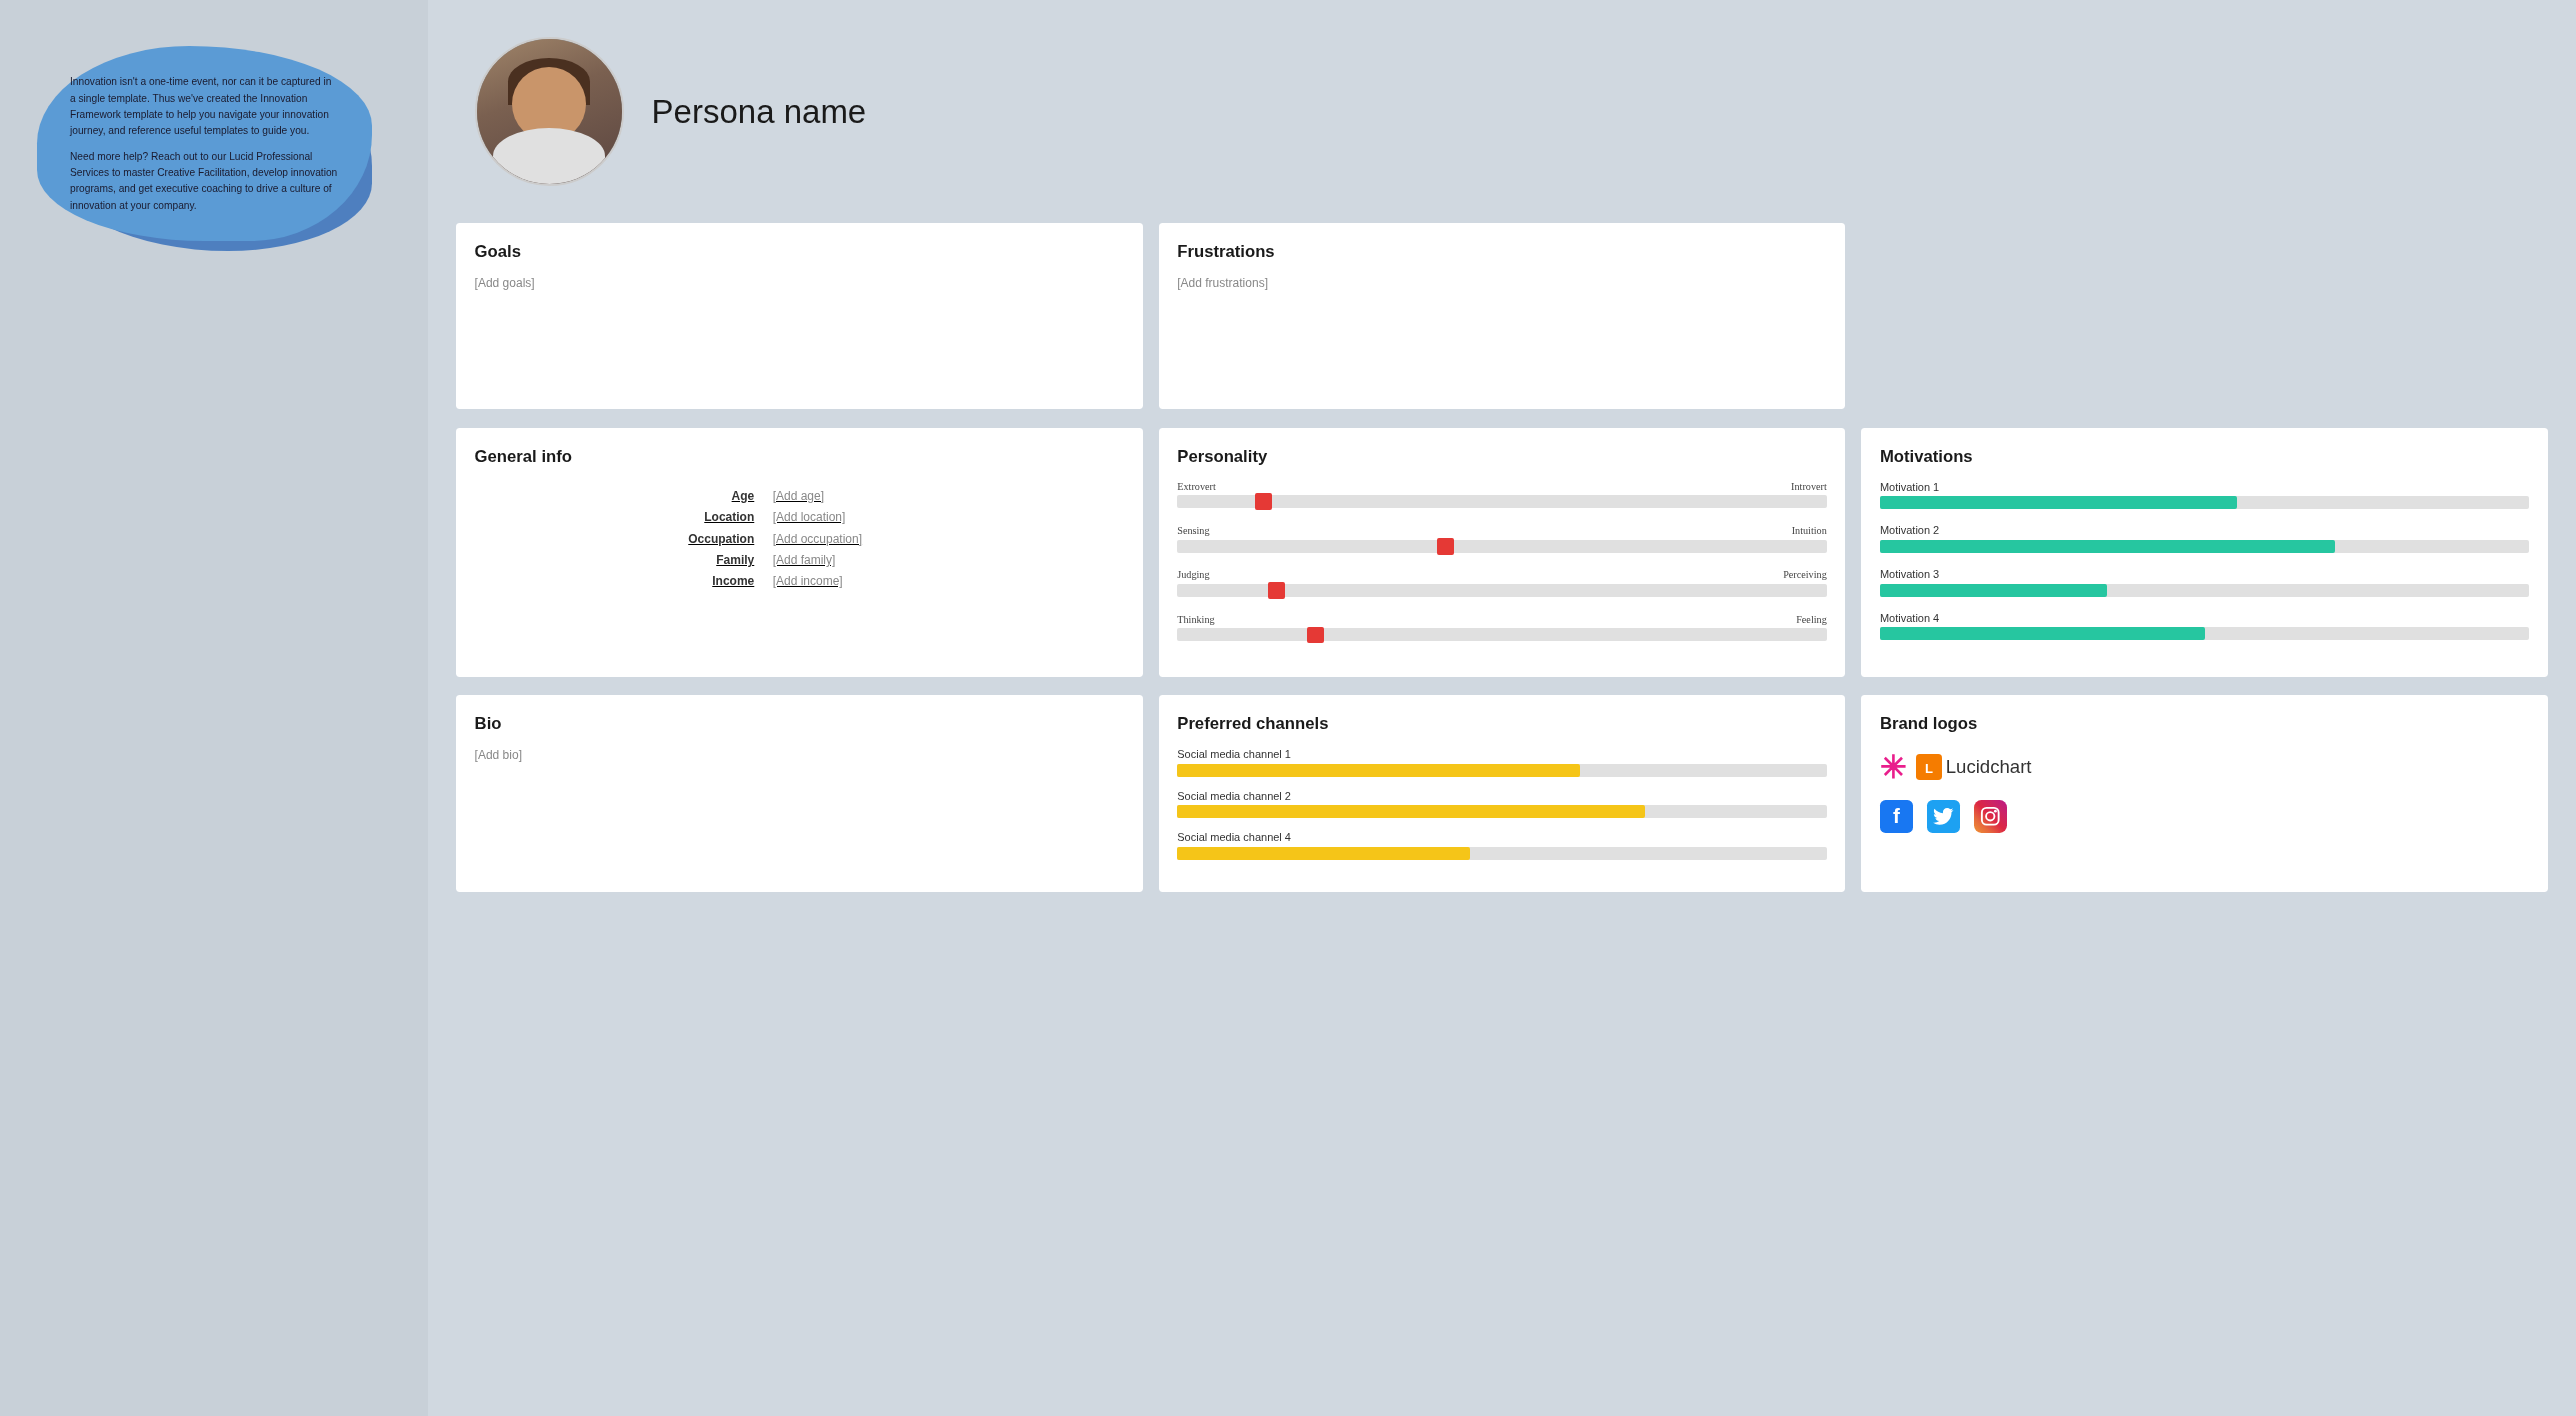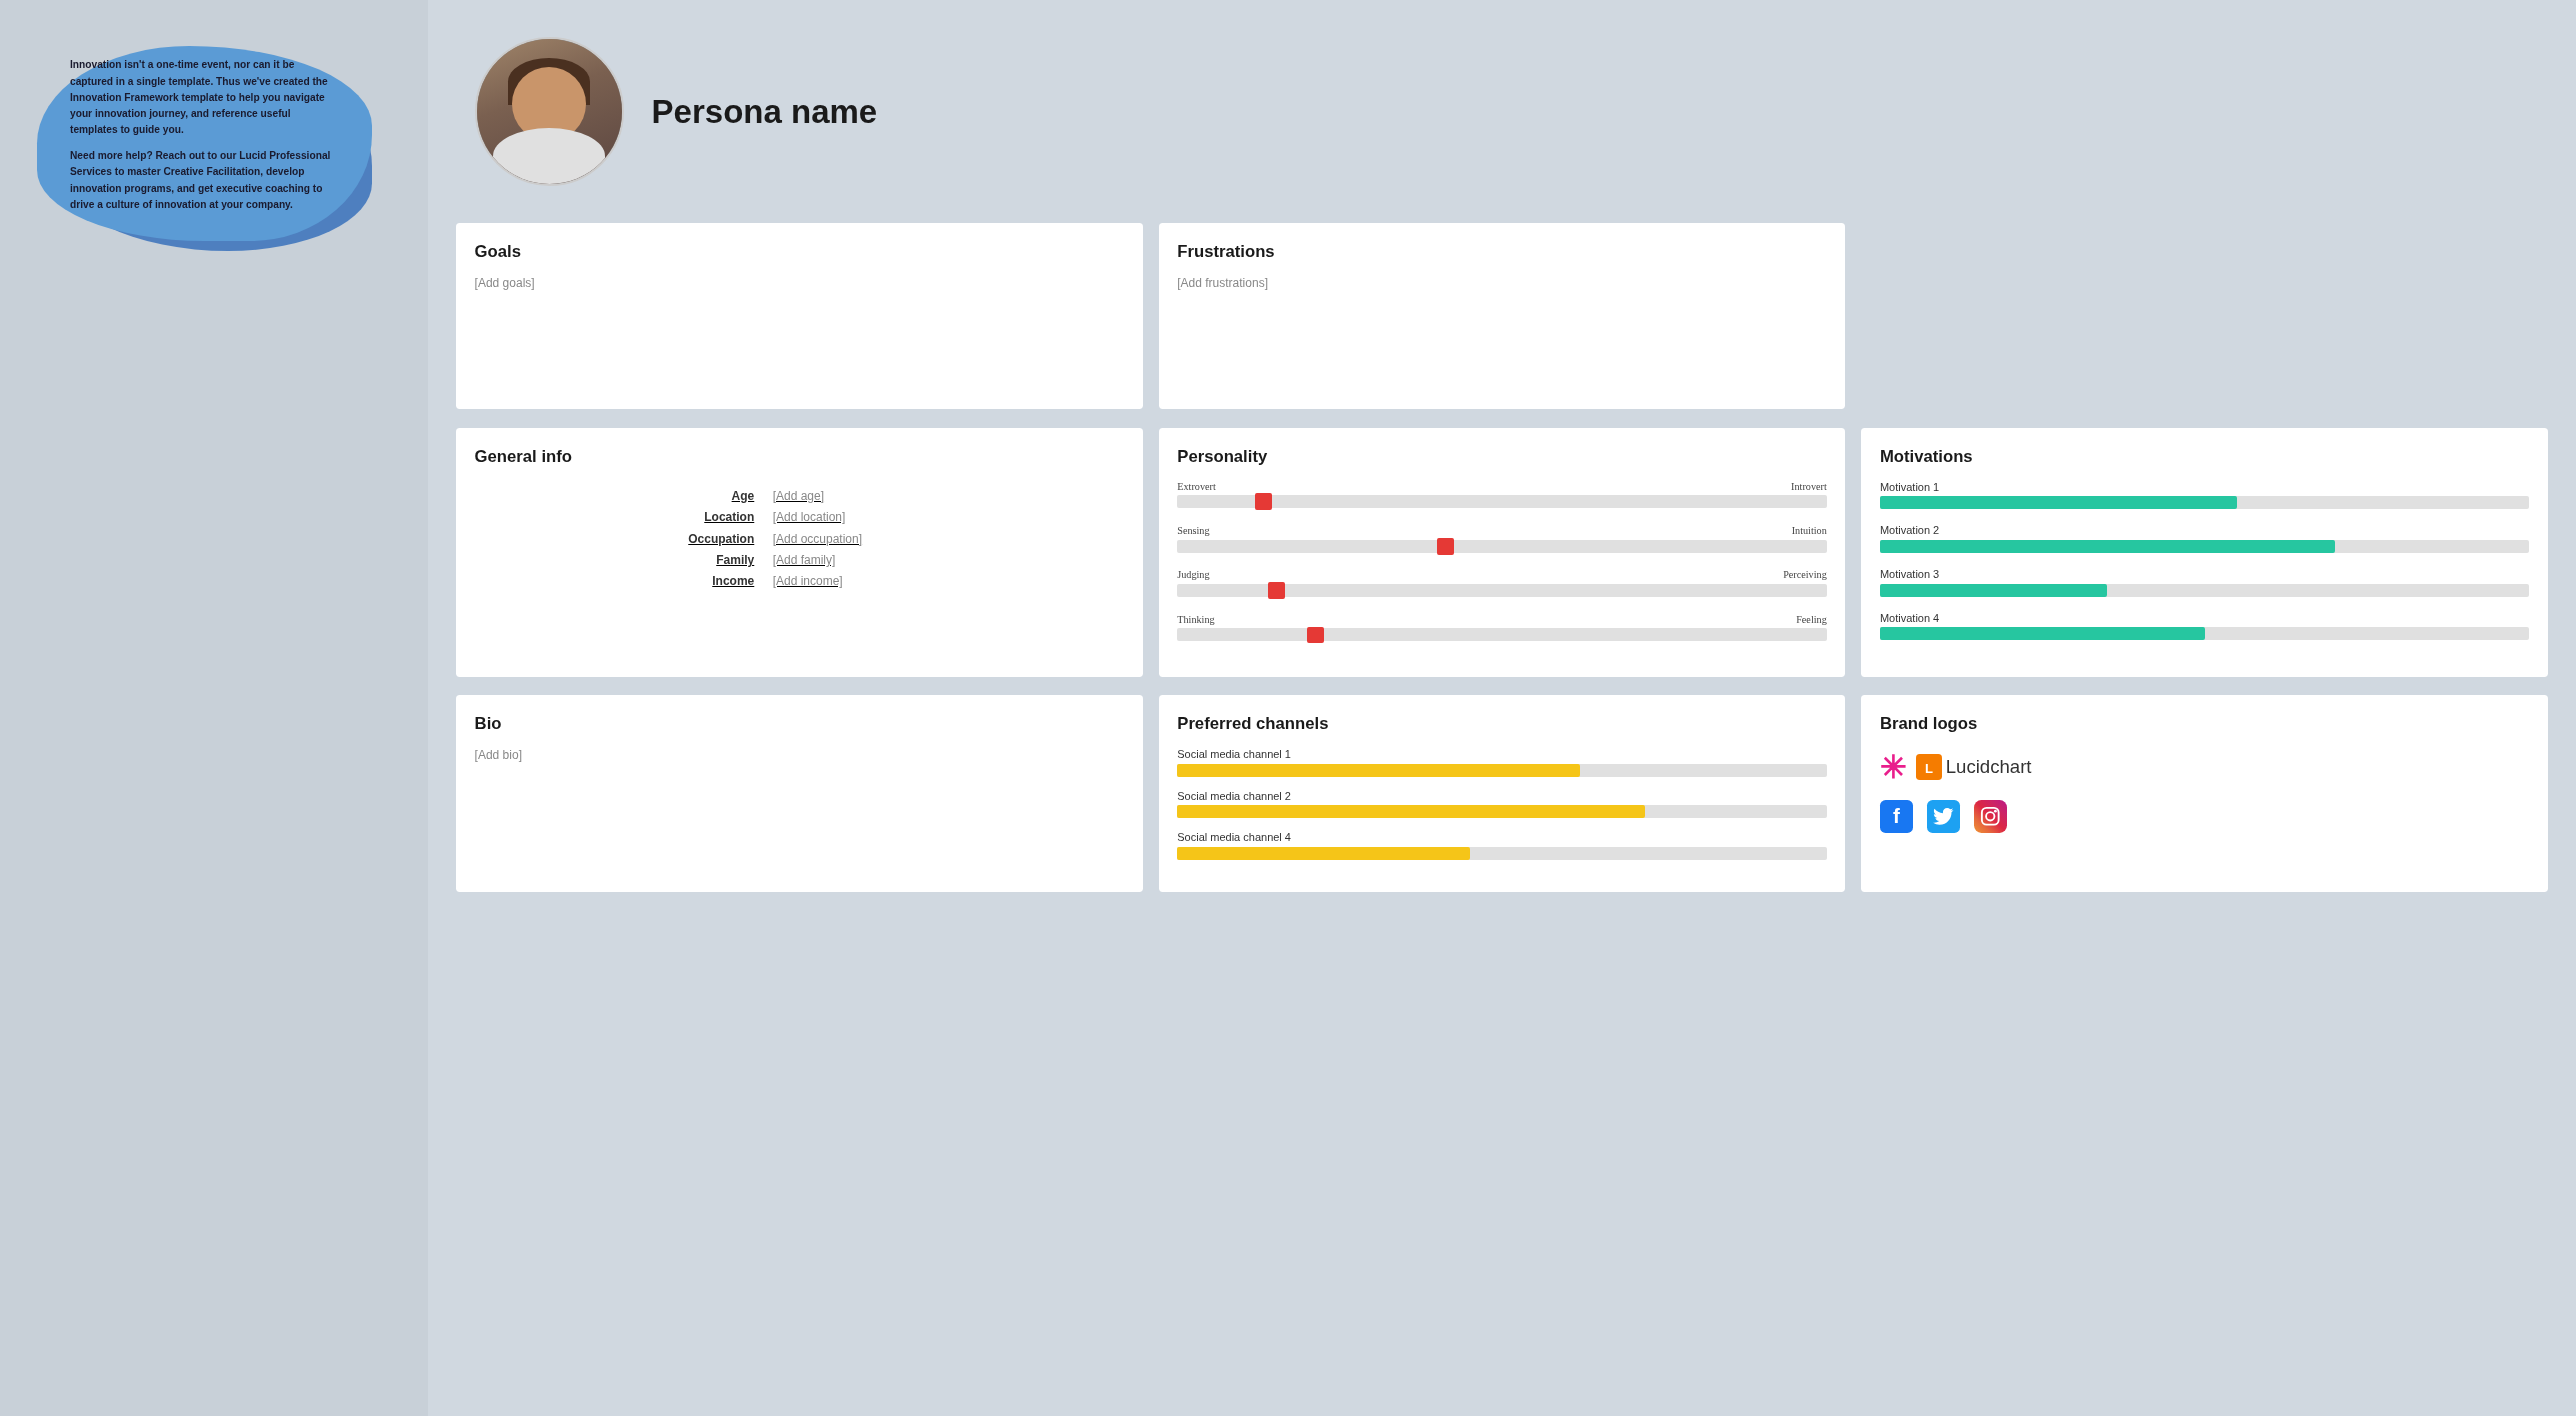--- a/index.html
+++ b/index.html
@@ -49,24 +49,23 @@
 
     .blob-front {
       position: absolute;
       width: 335px;
       height: 195px;
       background: #5b9bd5;
       border-radius: 50% 60% 40% 55% / 55% 45% 60% 40%;
       top: 9.3px;
       left: 0px;
       display: flex;
-      align-items: flex-end;
+      align-items: flex-start;
       justify-content: center;
       padding: 28px 33px;
-      font-weight: bold;
     }
 
     .blob-text {
       font-size: 10.2px;
       color: #1a1a2e;
       line-height: 1.6;
     }
 
     .blob-text p { margin-bottom: 9.3px; }
     .blob-text p:last-child { margin-bottom: 0; }
@@ -145,21 +144,21 @@
     }
 
     .persona-name-section {
       display: flex;
       flex-direction: column;
       gap: 4.7px;
     }
 
     .persona-name {
       font-size: 33px;
-      font-weight: bold;
+      font-weight: normal;
       color: #1a1a1a;
     }
 
     
     .grid-row {
       display: grid;
       grid-template-columns: 1fr 1fr 1fr;
       gap: 16px;
     }
 

